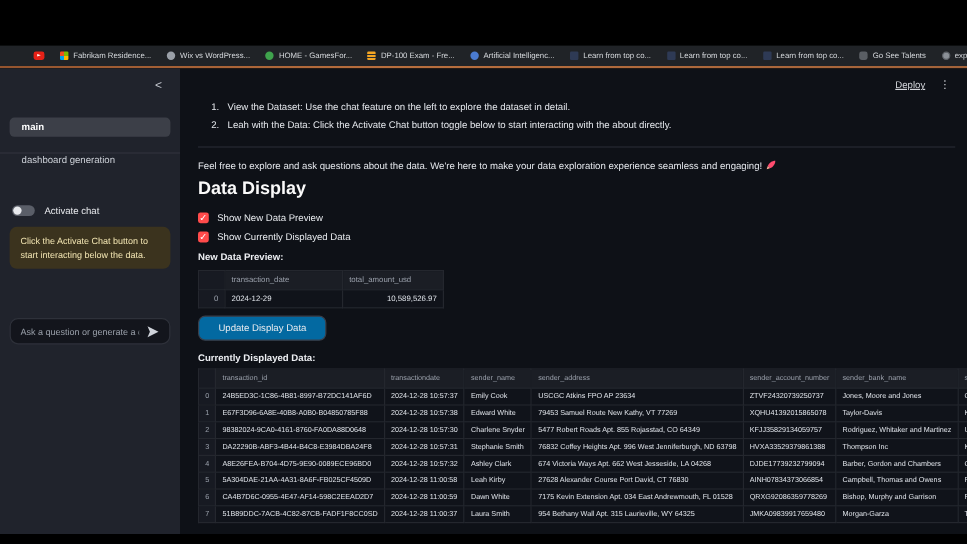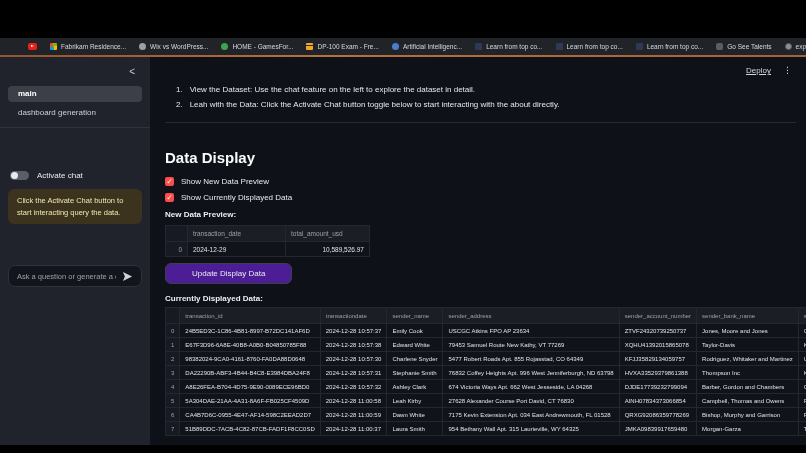--- a/index.html
+++ b/index.html
@@ -23,21 +23,21 @@
 
   .accent-line { position:absolute; top:55px; left:0; right:0; height:2px; background:linear-gradient(to right,#94542e,#b96f3e 40%,#a3633a); }
 
   
   .app { position:absolute; top:57px; left:0; width:806px; height:388px; background:#0e1117; color:#e6e8ec; }
 
   
   .sidebar { position:absolute; left:0; top:0; bottom:0; width:150px; background:#20232c; }
   .collapse-btn { position:absolute; top:10px; right:15px; color:#c8ccd3; font-size:10px; line-height:10px; cursor:pointer; }
   .nav { position:absolute; top:29px; left:8px; right:8px; }
-  .nav-item { height:16px; line-height:16px; padding-left:10px; font-size:8px; border-radius:4px; color:#cdd1d8; }
+  .nav-item { height:16px; line-height:16px; padding-left:10px; font-size:8px; border-radius:4px; color:#cdd1d8;margin-top:12px; }
   .nav-item.active { background:#3c3f48; color:#fff; font-weight:700; margin-bottom:3px; }
   .sidebar-divider { position:absolute; top:70px; left:0; right:0; border-top:1px solid #30333c; }
   .success-box { position:absolute; top:80px; left:8px; right:8px; height:30px; background:#1a3b2b; border-radius:6px; color:#cdeeda; font-size:8px; display:flex; align-items:center; padding:0 10px; }
   .toggle-row { position:absolute; top:114px; left:10px; display:flex; align-items:center; gap:8px; }
   .toggle { width:19px; height:9px; border-radius:5px; background:#5a5e68; position:relative; }
   .toggle-knob { position:absolute; left:1px; top:1px; width:7px; height:7px; border-radius:50%; background:#e8eaee; }
   .toggle-label { font-size:8px; color:#e8eaee; }
   .warning-box { position:absolute; top:132px; left:8px; right:8px; background:#3b331e; border-radius:6px; color:#f2e5b2; font-size:7.5px; line-height:1.55; padding:6px 9px; }
   .chat-row { position:absolute; top:175px; left:12px; right:8px; display:flex; gap:6px; }
   .chat-avatar { width:16px; height:16px; border-radius:5px; background:#ee5a52; flex:0 0 auto; position:relative; }
@@ -66,21 +66,21 @@
   .cb1 { top:120px; }
   .cb2 { top:136px; }
   .checkbox-row { display:flex; align-items:center; gap:7px; }
   .checkbox { width:9px; height:9px; background:#ff4b4b; border-radius:2px; color:#fff; font-size:8px; line-height:9px; text-align:center; }
   .checkbox-label { font-size:8px; color:#e6e9ed; }
   .small-label { font-size:8px; font-weight:700; color:#eceef2; }
   .lbl-preview { top:153px; }
   .ptable { top:168px; }
   .lbl-current { top:237px; }
   .ctable { top:250px; }
-  .update-btn { position:absolute; top:206px; left:15px; padding:5px 26px; background:#4c1d95; border:1px solid #3a3f4a; border-radius:6px; color:#e8ebef; font-size:8px; cursor:pointer; font-family:inherit; }
+  .update-btn { position:absolute; top:206px; left:15px; padding:5px 16px; background:#0369a1; border:1px solid #3a3f4a; border-radius:6px; color:#e8ebef; font-size:8px; cursor:pointer; font-family:inherit; }
 
   table.df { border-collapse:collapse; table-layout:fixed; }
   .df th, .df td { border:1px solid #24272e; overflow:hidden; white-space:nowrap; padding:0 5px; font-weight:400; }
   .df th { background:#1b1e25; color:#9aa0ab; text-align:left; }
   .df td { background:#10131a; color:#dfe3e9; }
   .df td:first-child, .df th:first-child { background:#171a22; color:#9aa0ab; text-align:right; }
   .preview-table th { font-size:6.5px; height:16px; }
   .preview-table td { font-size:6.5px; height:15px; }
   .preview-table th:nth-child(1){width:22px;} .preview-table th:nth-child(2){width:98px;} .preview-table th:nth-child(3){width:84px;}
   .preview-table td:nth-child(3){ text-align:right; }
@@ -154,21 +154,21 @@
         <div class="nav-item active">main</div>
         <div class="nav-item">dashboard generation</div>
       </div>
       <div class="sidebar-divider"></div>
       <div class="toggle-row">
         <span class="toggle">
             <span class="toggle-knob"></span>
           </span>
         <span class="toggle-label">Activate chat</span>
       </div>
-      <div class="warning-box" id="warning-box"><span>Click the </span><span class="seg-b">Activate Chat</span><span> button to start interacting query the data.</span></div>
+      <div class="warning-box" id="warning-box"><span>Click the </span><span class="seg-b">Activate Chat</span><span> button to start interacting below the data.</span></div>
       <div class="chat-input">
         <input class="chat-input-field" placeholder="Ask a question or generate a query" style="">
         <span class="send-icon">
           <svg width="11" height="11" viewBox="0 0 12 12">
               <path d="M1 11 L11 6 L1 1 L3.2 6 Z" fill="#cfd3da"></path>
             </svg>
         </span>
       </div>
     </div>
 
@@ -182,20 +182,24 @@
           <div class="instr-line">
             <span class="instr-num">1.</span>
             <span><span class="seg-b">View the Dataset</span><span>: Use the </span><span class="seg-b">chat feature</span><span> on the left to explore the dataset in detail.</span></span>
           </div>
           <div class="instr-line">
             <span class="instr-num">2.</span>
             <span><span class="seg-b">Leah with the Data</span><span>: Click the </span><span class="seg-b">Activate Chat</span><span> button toggle below to start interacting with the about directly.</span></span>
           </div>
         </div>
       <div class="block hdivider"></div>
+      <div class="block intro"><span>Feel free to explore and ask questions about the data. We're here to make your data exploration experience seamless and engaging!</span><span class="rocket"><svg width="9" height="9" viewBox="0 0 10 10">
+              <path d="M9 1 C6 1 3 3 2 6 L4 8 C7 7 9 4 9 1 Z" fill="#ff4b6e"></path>
+              <path d="M2 6 L1 9 L4 8 Z" fill="#ffb199"></path>
+            </svg></span></div>
       <div class="block page-title">Data Display</div>
 
       <div class="block cb1 checkbox-row" id="cb-0">
           <span class="checkbox">✓</span>
           <span class="checkbox-label">Show New Data Preview</span>
         </div>
       <div class="block cb2 checkbox-row" id="cb-1">
           <span class="checkbox">✓</span>
           <span class="checkbox-label">Show Currently Displayed Data</span>
         </div>

